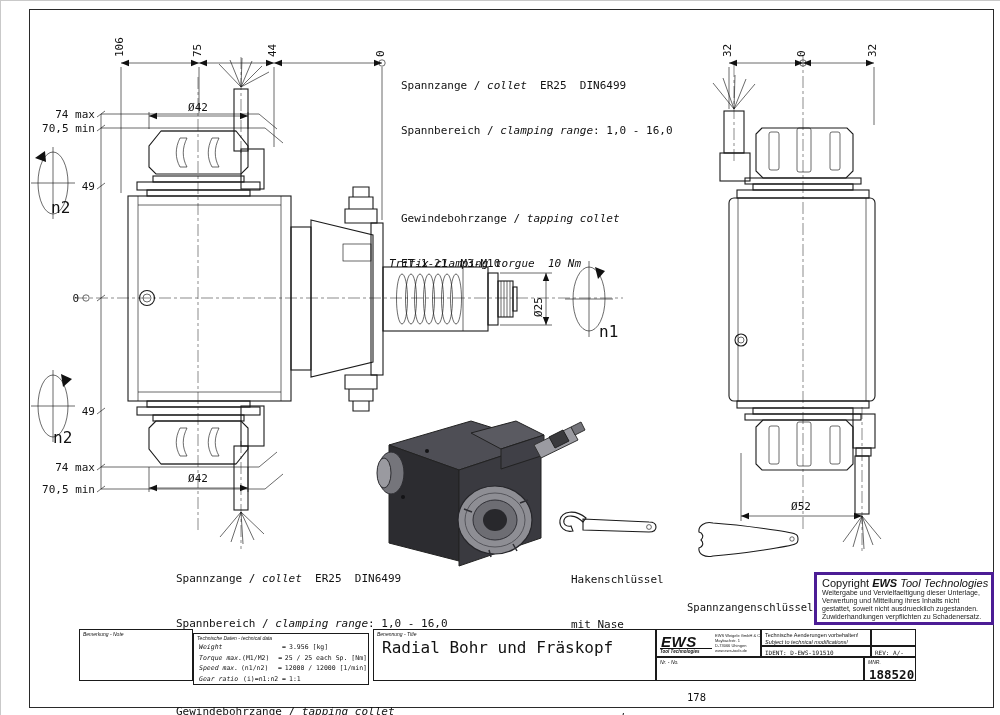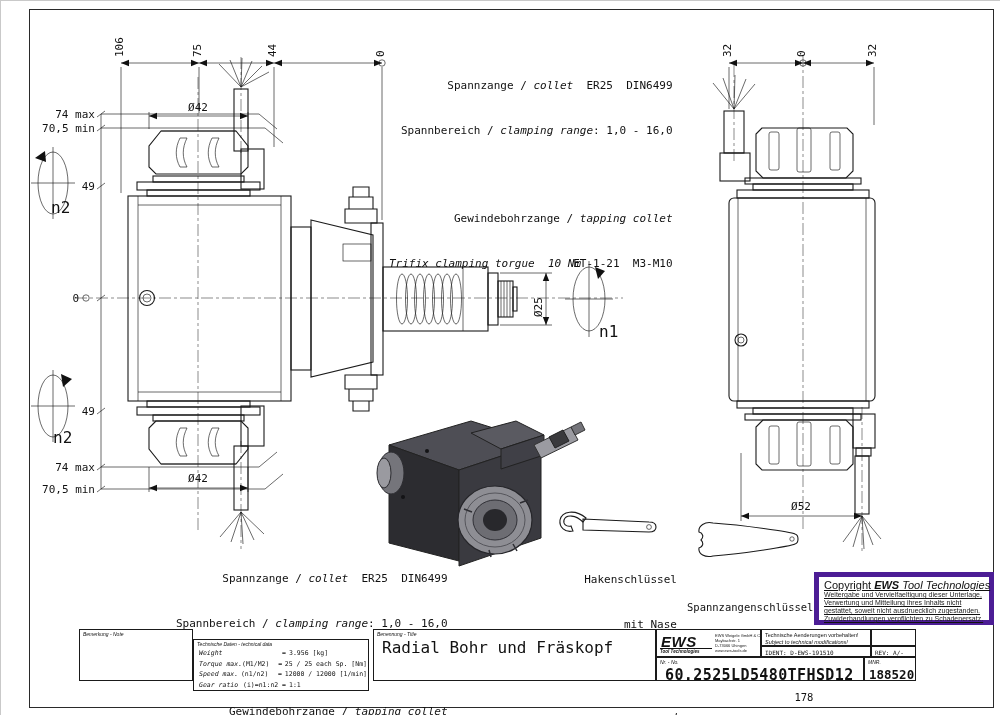--- a/index.html
+++ b/index.html
@@ -5,25 +5,25 @@
   html,body{margin:0;padding:0;background:#e8e8e8;}
   .sheet{position:relative;width:1000px;height:715px;background:#fff;border:1px solid #c9c9c9;
          font-family:"DejaVu Sans Mono",monospace;color:#111;overflow:hidden;}
   .frame{position:absolute;left:28px;top:8px;width:963px;height:697px;border:1.2px solid #2a2a2a;}
   svg.draw{position:absolute;left:0;top:0;}
   .ln{fill:none;stroke:#1b1b1b;stroke-width:1.1;}
   .tn{fill:none;stroke:#1b1b1b;stroke-width:.65;}
   .cl{fill:none;stroke:#3c3c3c;stroke-width:.6;stroke-dasharray:12 3 3 3;}
   text.d{font:11px "DejaVu Sans Mono",monospace;fill:#111;}
   text.n{font:16px "DejaVu Sans Mono",monospace;fill:#111;}
-  .cad{position:absolute;font-size:11px;line-height:15px;white-space:pre;color:#111;text-align:right;}
+  .cad{position:absolute;font-size:11px;line-height:15px;white-space:pre;color:#111;}
   .cad .it{font-style:italic;}
   .gap{height:13px;}
-  .copybox{position:absolute;left:813px;top:571px;width:180px;height:53px;border:5px solid #4c1d95;
-           font-family:"Liberation Sans",sans-serif;padding:2px 0 0 5px;box-sizing:border-box;text-decoration:underline;}
+  .copybox{position:absolute;left:813px;top:571px;width:180px;height:53px;border:3px solid #4c1d95;
+           font-family:"Liberation Sans",sans-serif;padding:2px 0 0 5px;box-sizing:border-box;}
   .copy-title{font-size:11px;white-space:nowrap;}
   .copy-title .brand{font-weight:bold;font-style:italic;}
   .copy-title .rest{font-style:italic;}
   .copy-line{font-size:7px;line-height:8px;white-space:nowrap;color:#222;}
   .tb{position:absolute;left:78px;top:628px;width:837px;height:52px;}
   .tb .box{position:absolute;border:1px solid #1a1a1a;box-sizing:border-box;background:#fff;}
   .tb-label{position:absolute;top:1px;left:3px;font:italic 5px "Liberation Sans",sans-serif;white-space:nowrap;color:#111;}
   .tech-rows{position:absolute;left:5px;top:8px;right:1px;}
   .trow{display:flex;font-size:6.5px;line-height:10.5px;white-space:nowrap;}
   .trow .nm{font-style:italic;width:44px;}
@@ -291,21 +291,21 @@
     <div class="copy-line">Verwertung und Mitteilung ihres Inhalts nicht</div>
     <div class="copy-line">gestattet, soweit nicht ausdruecklich zugestanden.</div>
     <div class="copy-line">Zuwiderhandlungen verpflichten zu Schadenersatz.</div>
   </div>
 
   <div class="tb">
     <div class="box" style="left:0;top:0;width:114px;height:52px;">
       <div class="tb-label">Bemerkung - Note</div>
     </div>
 
-    <div class="box" style="left:114px;top:10px;width:176px;height:52px;">
+    <div class="box" style="left:114px;top:4px;width:176px;height:52px;">
       <div class="tb-label">Technische Daten - technical data</div>
       <div class="tech-rows">
         <div class="trow">
           <span class="nm">Weight</span>
             <span class="md"></span>
             <span class="eq">=</span>
             <span class="vl">3.956 [kg]</span>
         </div>
         <div class="trow">
           <span class="nm">Torque max.</span>
@@ -352,21 +352,20 @@
     <div class="box" style="left:682px;top:17px;width:110px;height:11px;">
       <div class="smono" style="top:2px;">IDENT:  D-EWS-191510</div>
     </div>
     <div class="box" style="left:792px;top:0;width:45px;height:17px;"></div>
     <div class="box" style="left:792px;top:17px;width:45px;height:11px;">
       <div class="smono" style="top:2px;">REV:  A/-</div>
     </div>
 
     <div class="box" style="left:577px;top:28px;width:208px;height:24px;">
       <div class="tb-label">Nr. - No.</div>
-      <div class="nr-val">60.2525LD5480TFHSD12</div>
     </div>
     <div class="box" style="left:785px;top:28px;width:52px;height:24px;">
       <div class="tb-label">MNR.</div>
       <div class="mnr-val">188520</div>
     </div>
   </div>
 
 </div>
 
 </body></html>

